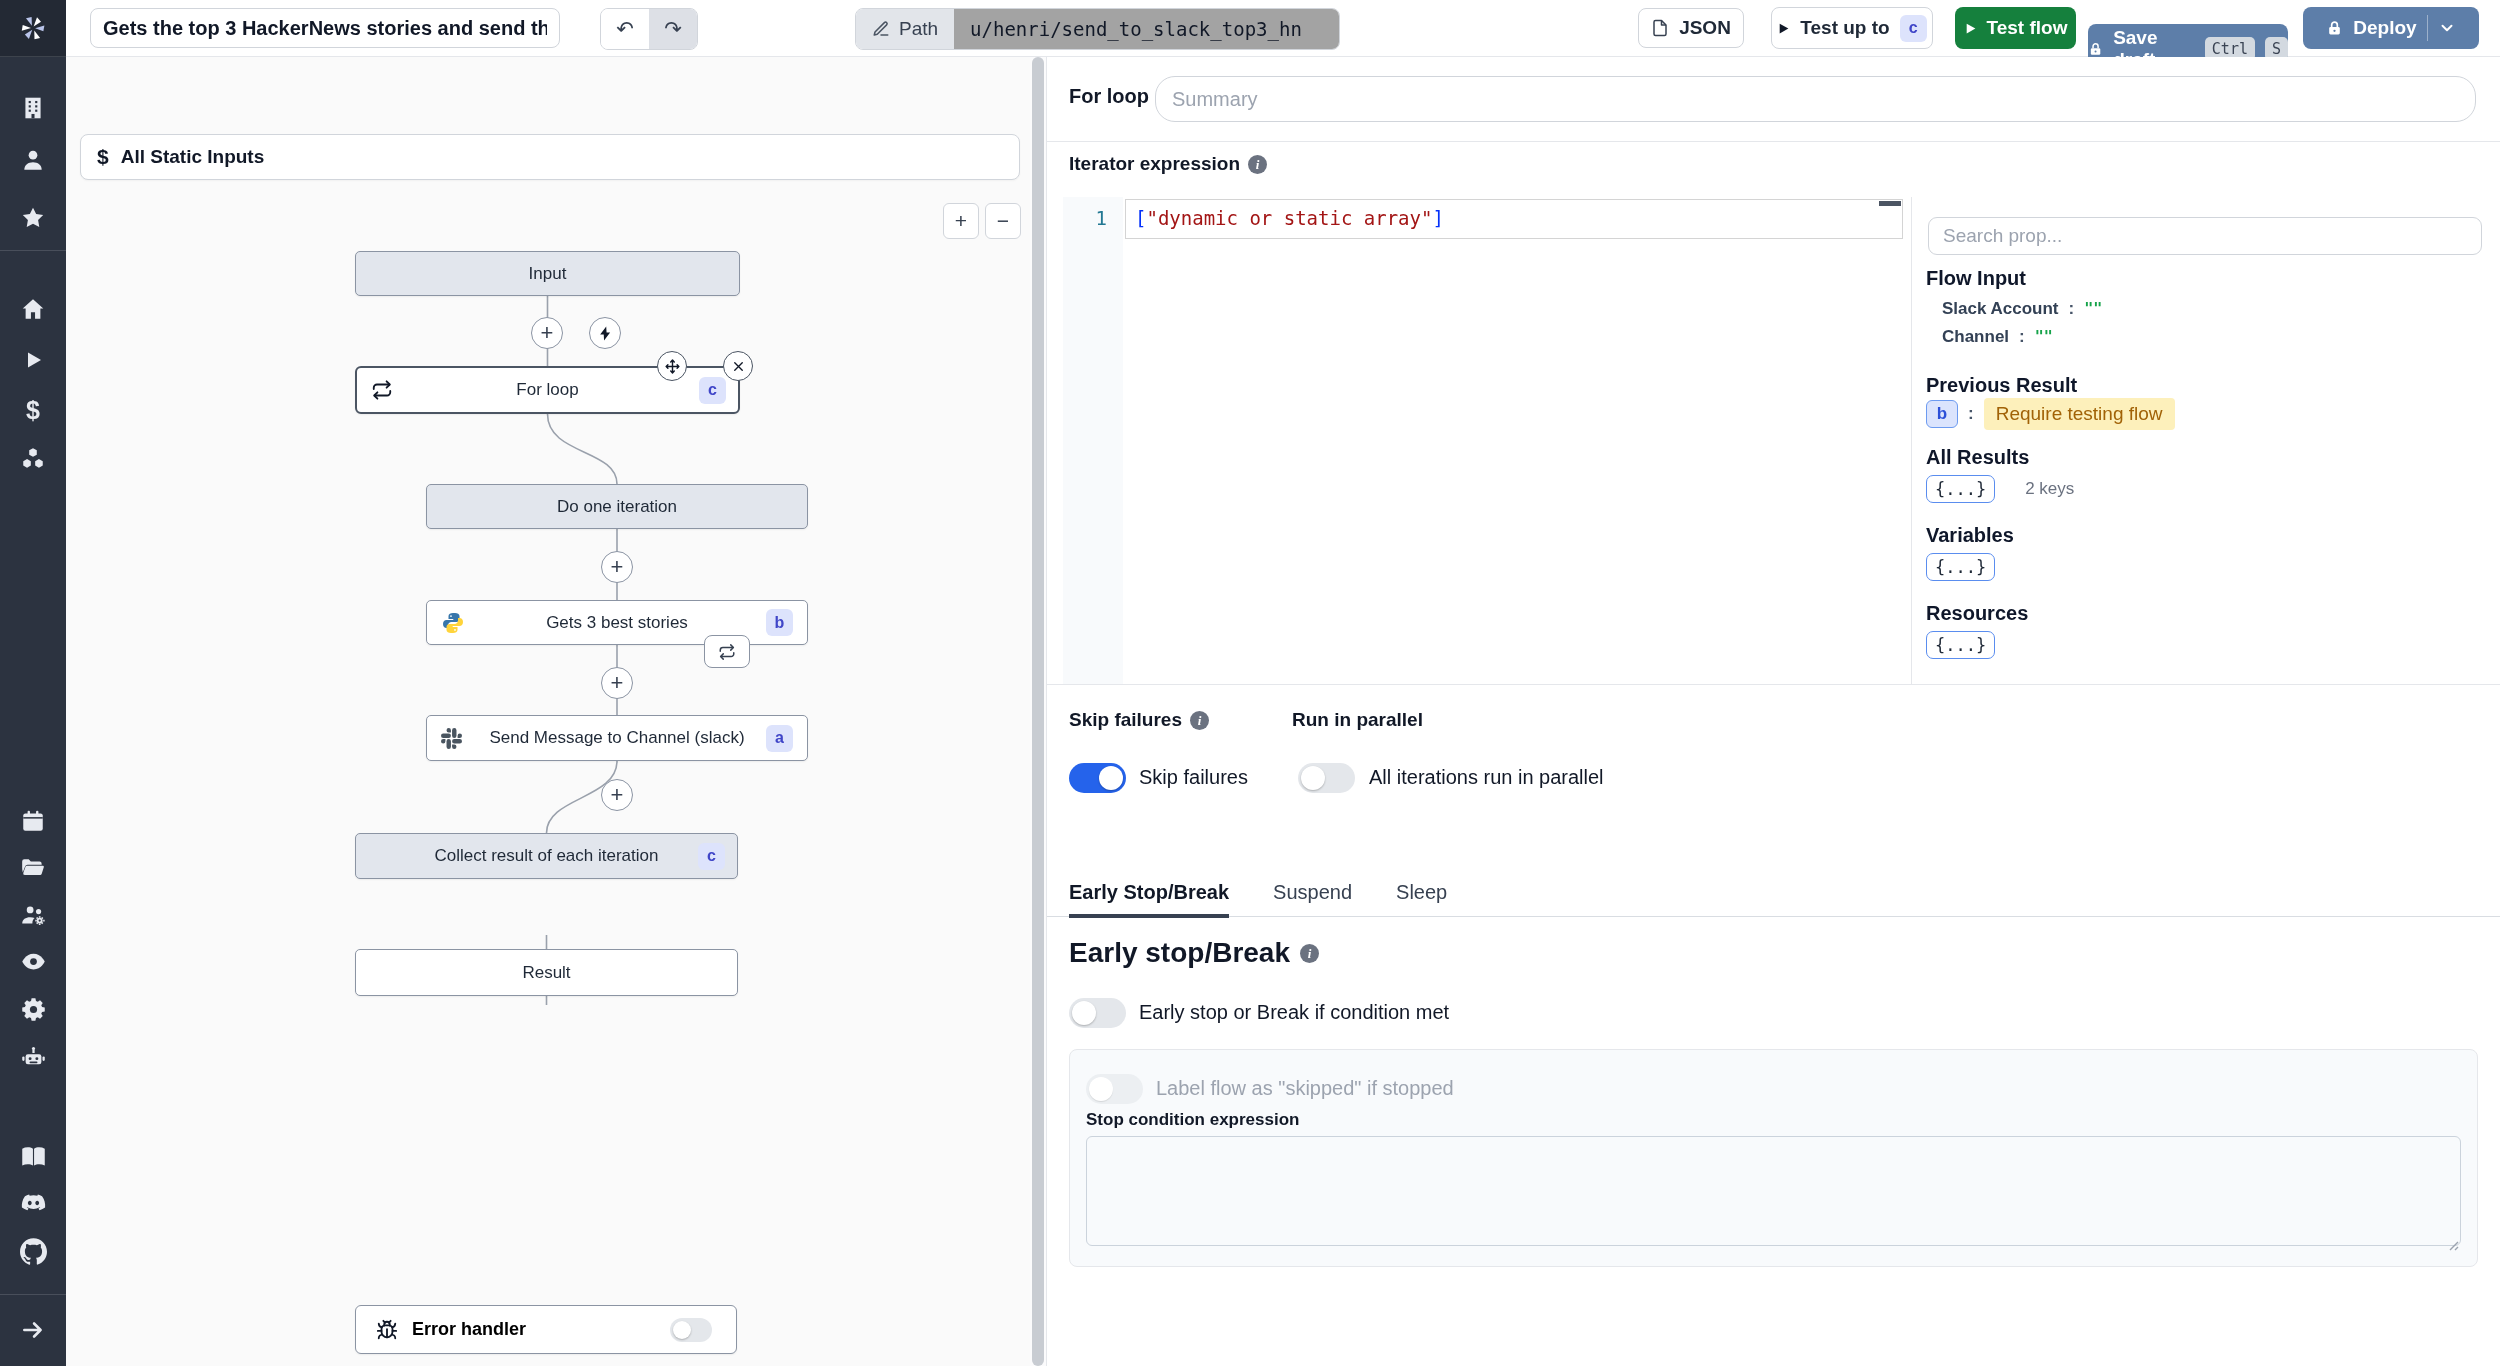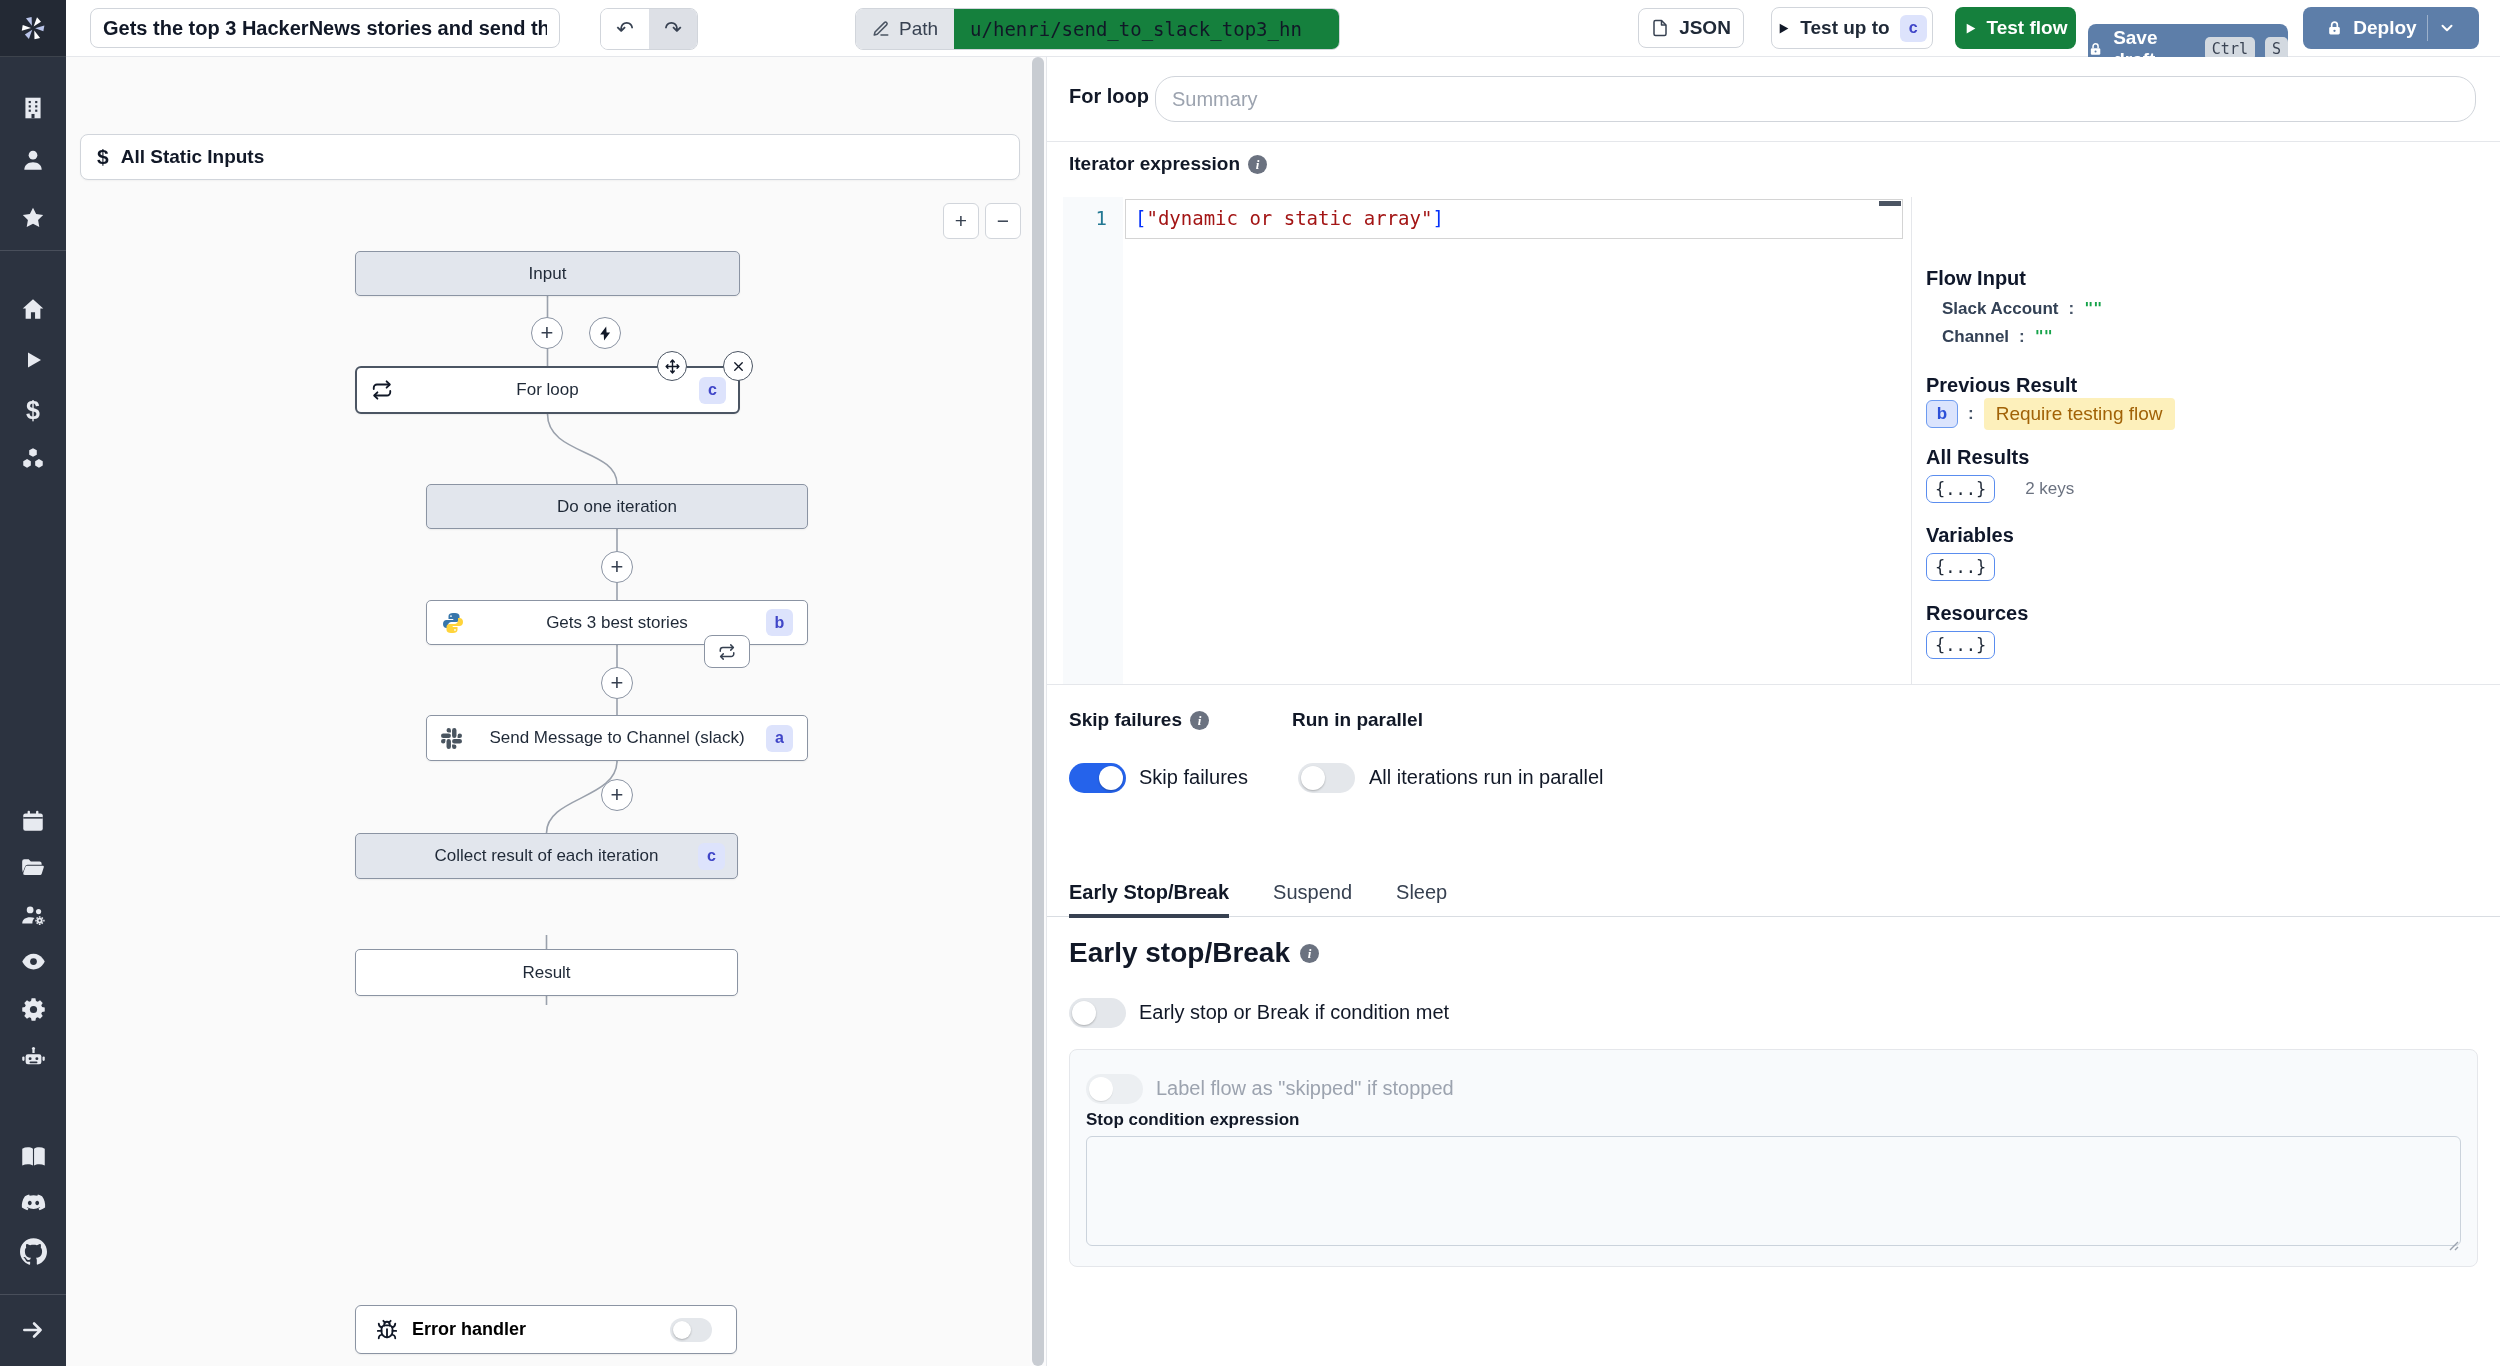--- a/index.html
+++ b/index.html
@@ -15,21 +15,21 @@
   
   .main{flex:1;display:flex;flex-direction:column;}
   .topbar{height:56px;background:#fff;border-bottom:1px solid #e5e7eb;position:relative;flex:none;}
   .abs{position:absolute;}
   .title-input{left:24px;top:8px;width:470px;height:40px;border:1px solid #d1d5db;border-radius:8px;font:600 20px "Liberation Sans",sans-serif;color:#111827;padding:0 12px;box-sizing:border-box;outline:none;background:#fff;}
   .undo-redo{left:534px;top:8px;width:96px;height:40px;border:1px solid #d1d5db;border-radius:8px;display:flex;overflow:hidden;}
   .ur-half{width:48px;display:flex;align-items:center;justify-content:center;font-size:21px;color:#374151;cursor:pointer;background:#fff;}
   .ur-half.dim{background:#dde0e6;}
   .path-pill{left:789px;top:8px;height:40px;display:flex;border:1px solid #d1d5db;border-radius:8px;overflow:hidden;}
   .path-left{background:#e2e5ea;display:flex;align-items:center;gap:9px;padding:0 16px;color:#374151;font-size:19px;}
-  .path-right{background:#15803d;width:385px;display:flex;align-items:center;padding:0 16px;box-sizing:border-box;font:19px "DejaVu Sans Mono",monospace;color:#111827;}
+  .path-right{background:#a3a3a3;width:385px;display:flex;align-items:center;padding:0 16px;box-sizing:border-box;font:19px "DejaVu Sans Mono",monospace;color:#111827;}
   .btn{display:flex;align-items:center;justify-content:center;gap:10px;border-radius:8px;box-sizing:border-box;cursor:pointer;font-size:19px;}
   .btn-outline{background:#fff;border:1px solid #d1d5db;color:#1f2937;font-weight:600;}
   .btn-dark{background:#15803d;color:#fff;font-weight:700;border:none;}
   .btn-steel{background:#5d7ea9;color:#fff;font-weight:700;border:none;}
   .mini-badge{width:27px;height:27px;border-radius:6px;background:#dde3fc;color:#4046c8;font-weight:700;font-size:16px;display:flex;align-items:center;justify-content:center;}
   .kbd{background:#d3d9e0;color:#3b4454;font:15px "DejaVu Sans Mono",monospace;border-radius:5px;padding:3px 7px;}
   .deploy-sep{width:1px;height:26px;background:rgba(255,255,255,.4);}
   
   .content{display:flex;height:1310px;}
   .flow-panel{width:964px;position:relative;background:#fafafa;flex:none;overflow:hidden;}
@@ -462,20 +462,21 @@
           <div class="ed-gutter"></div>
           <div class="ed-curline"></div>
           <div class="ed-line">
             <span class="ln">1</span>
             <span class="codetxt"><span class="br">[</span><span class="st">"dynamic or static array"</span><span class="br">]</span></span>
           </div>
           <div class="fold-dash"></div>
         </div>
 
         <div class="props">
+          <input class="search-input" placeholder="Search prop..." style="">
           <div class="prop-h" style="top:70px">Flow Input</div>
 
           <div class="prop-row" style="top:102px">
             <span class="pkey">Slack Account</span>
             <span class="pcolon">:</span>
             <span class="pstr">""</span>
           </div>
           <div class="prop-row" style="top:130px">
             <span class="pkey">Channel</span>
             <span class="pcolon">:</span>

